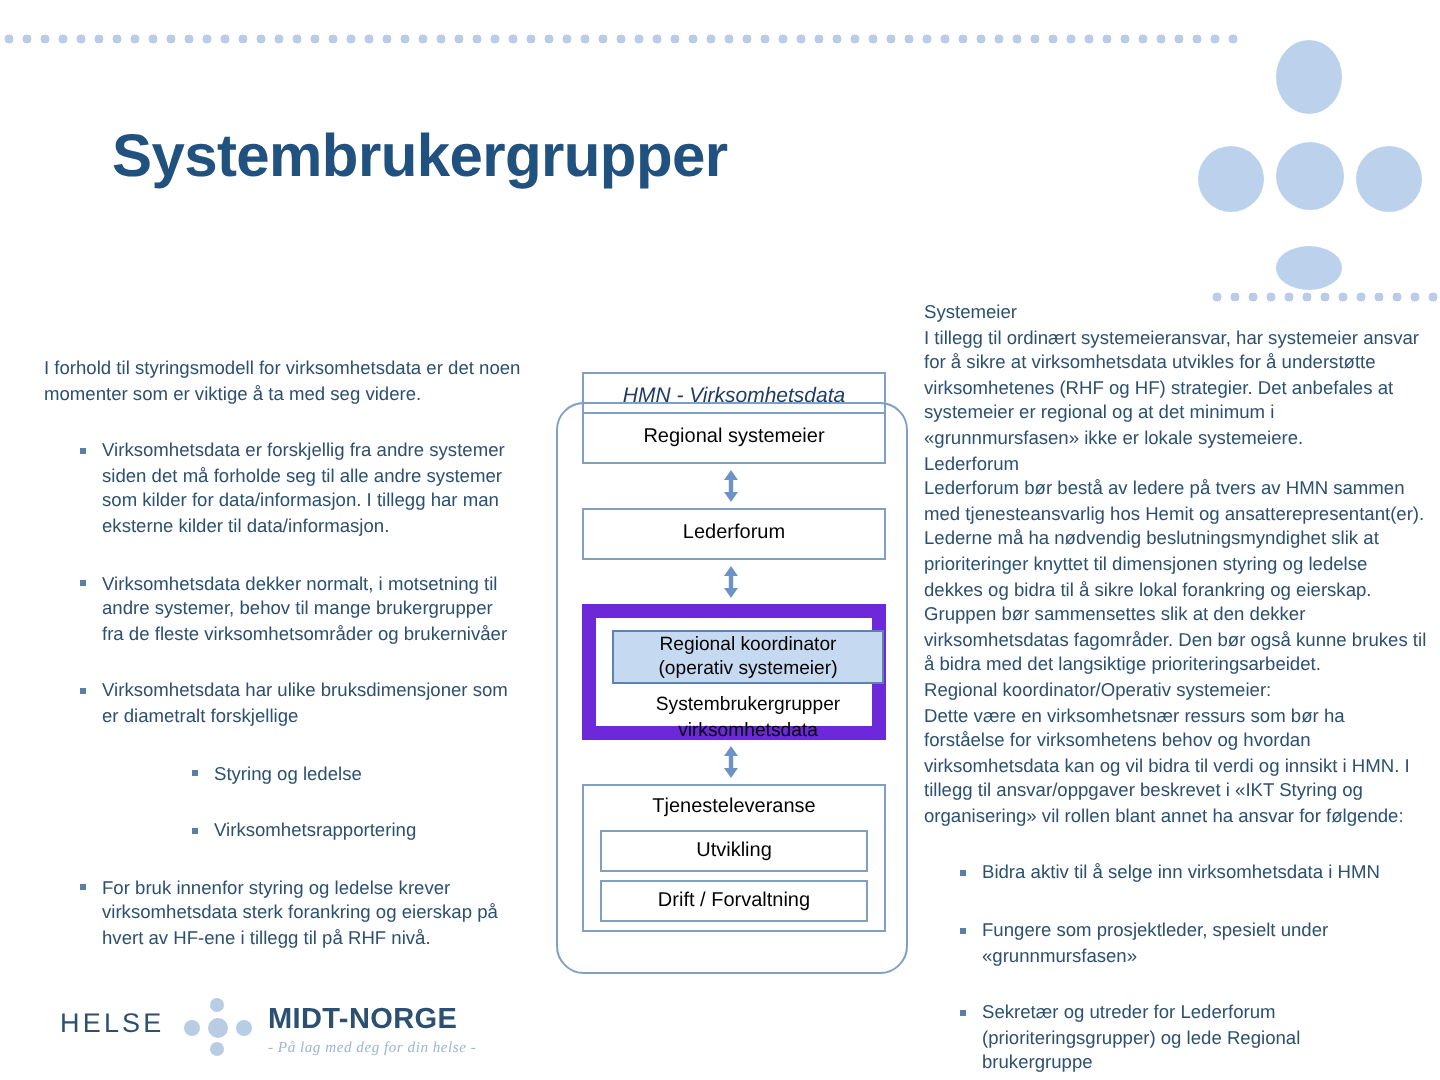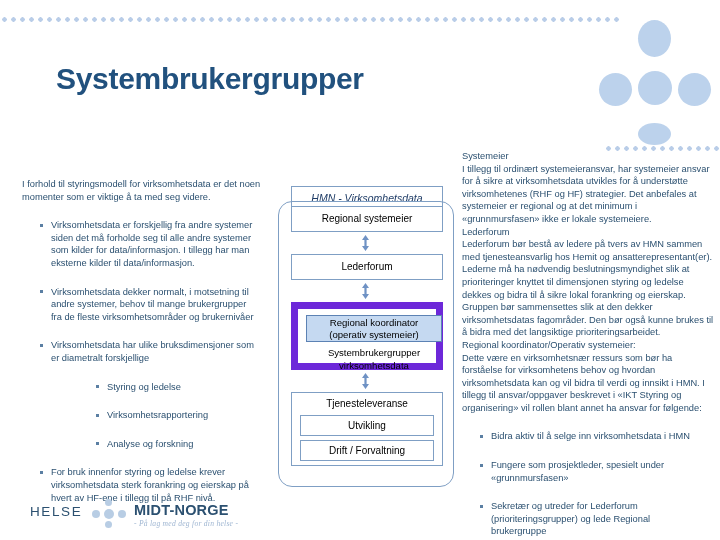--- a/index.html
+++ b/index.html
@@ -194,21 +194,20 @@
       <span>Virksomhetsdata er forskjellig fra andre systemer siden det må forholde seg til alle andre systemer som kilder for data/informasjon. I tillegg har man eksterne kilder til data/informasjon.</span>
     </li>
     <li>
       <span>Virksomhetsdata dekker normalt, i motsetning til andre systemer, behov til mange brukergrupper fra de fleste virksomhetsområder og brukernivåer</span>
     </li>
     <li>
       <span>Virksomhetsdata har ulike bruksdimensjoner som er diametralt forskjellige</span>
       <ul class="bullets">
         <li><span>Styring og ledelse</span></li>
         <li><span>Virksomhetsrapportering</span></li>
-        <li><span>Analyse og forskning</span></li>
       </ul>
     </li>
     <li>
       <span>For bruk innenfor styring og ledelse krever virksomhetsdata sterk forankring og eierskap på hvert av HF-ene i tillegg til på RHF nivå.</span>
     </li>
   </ul>
 </div>
 
 <div id="diagram">
 

